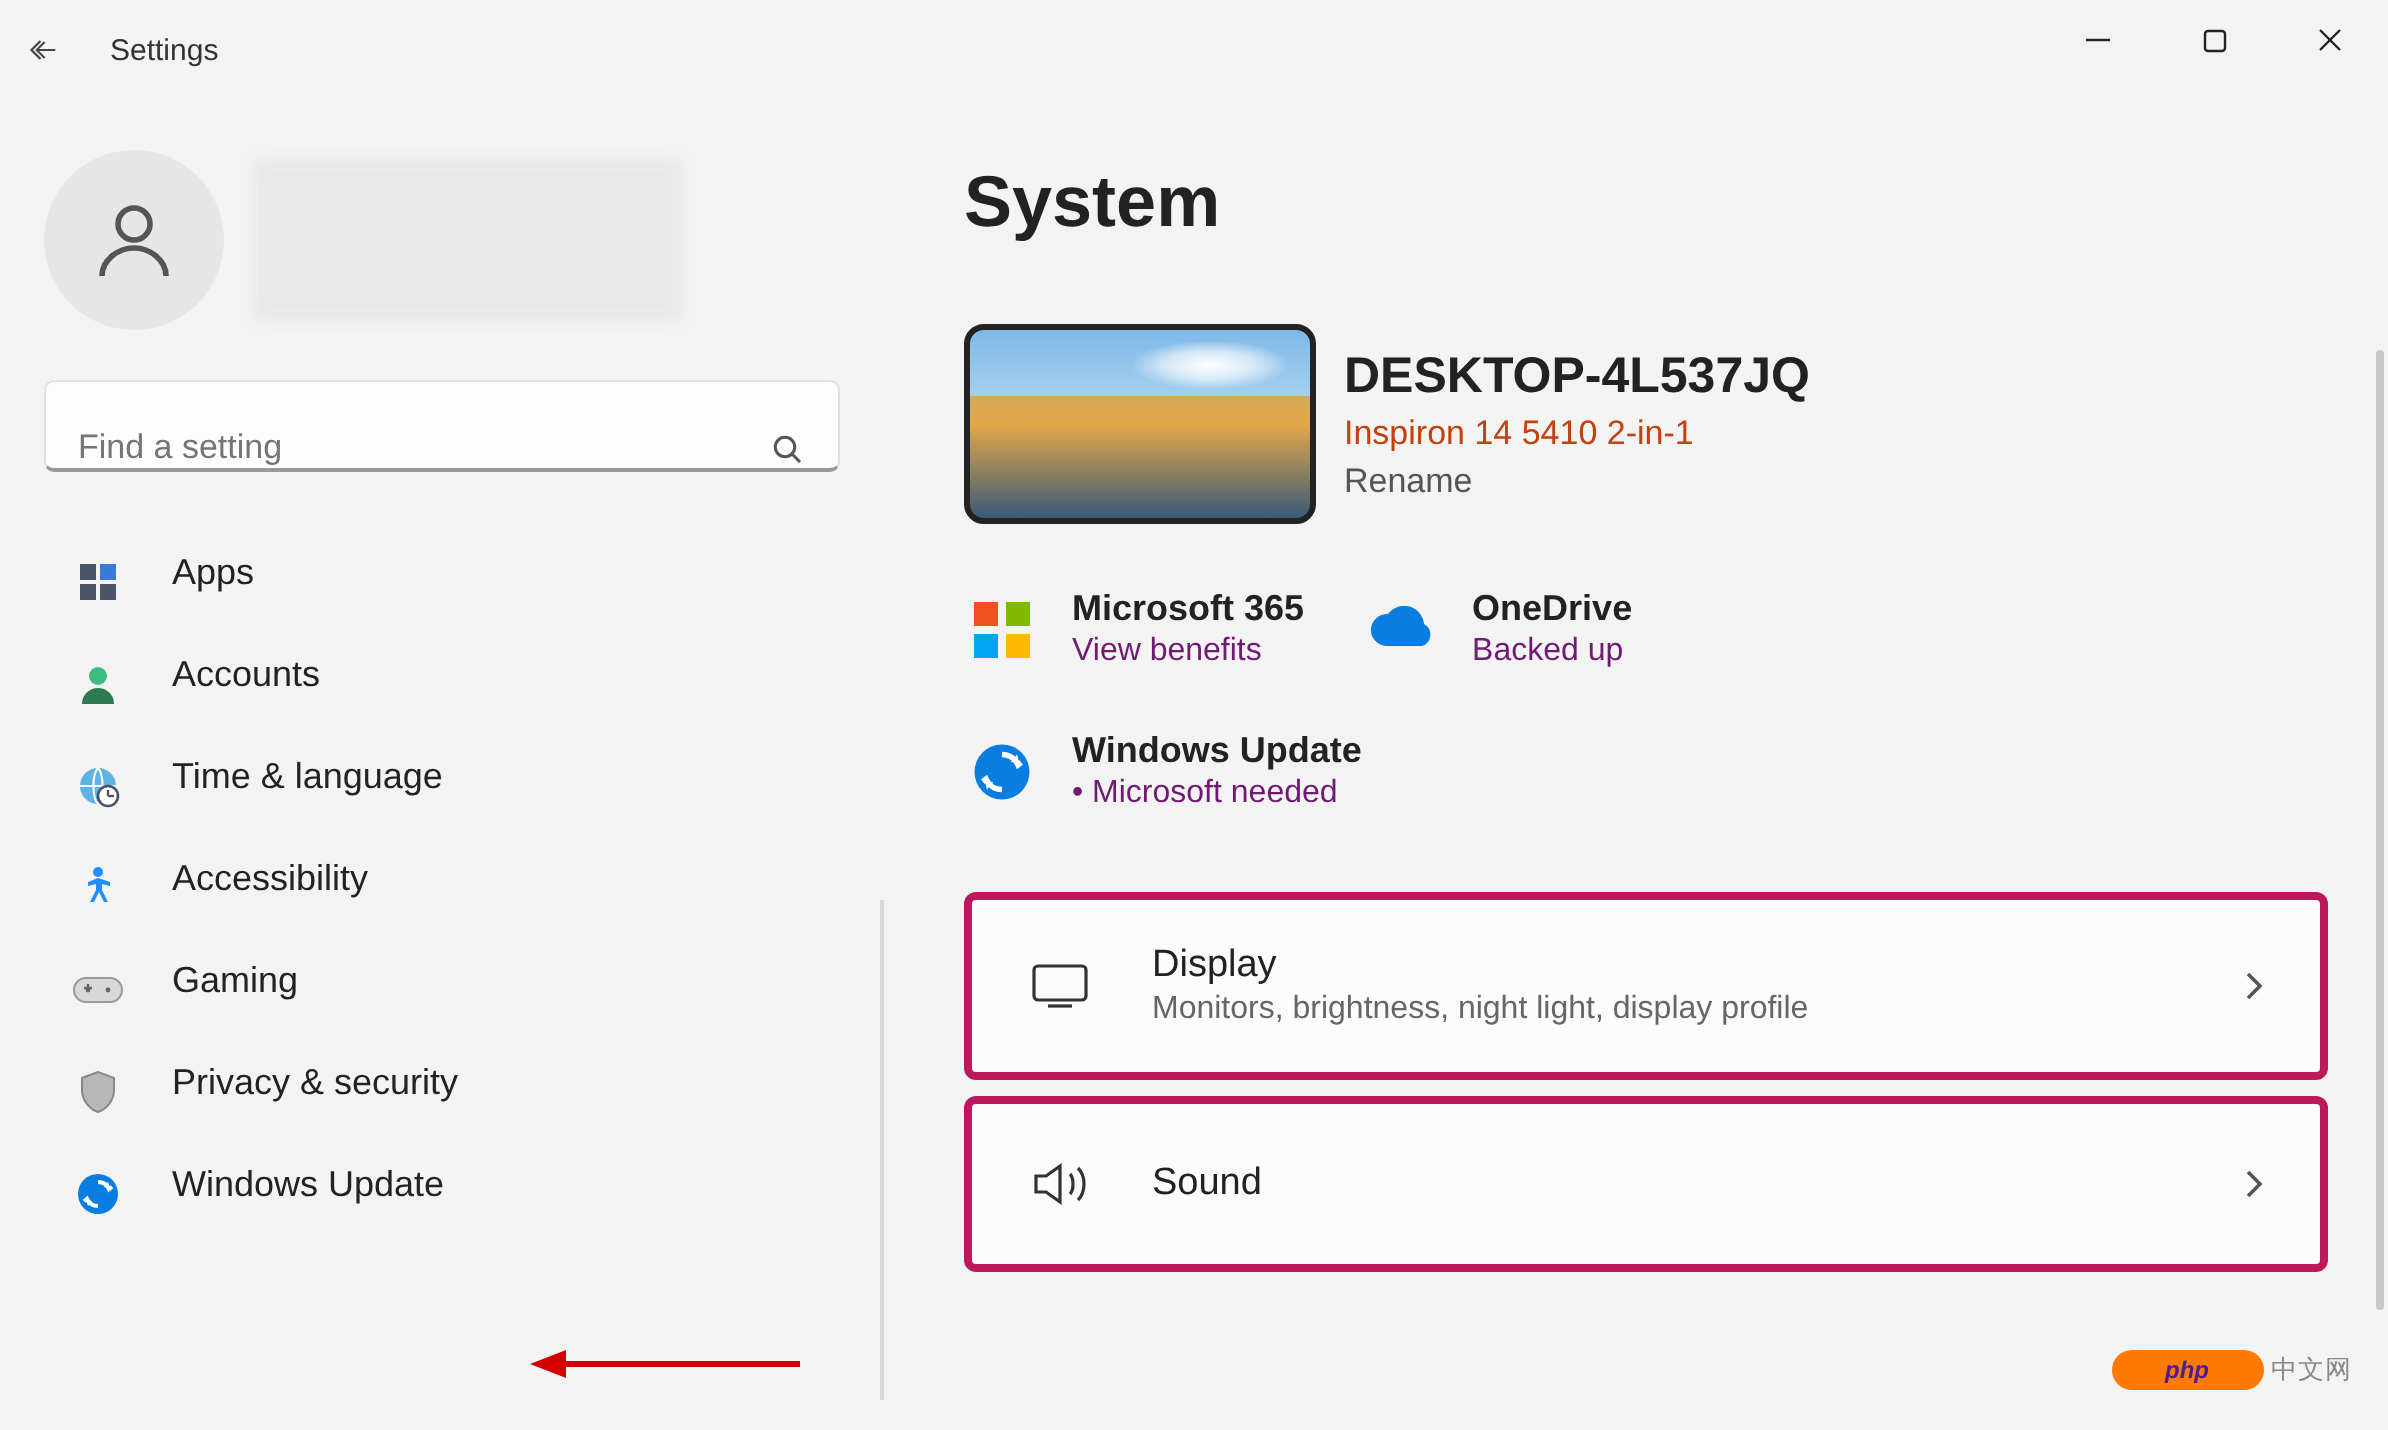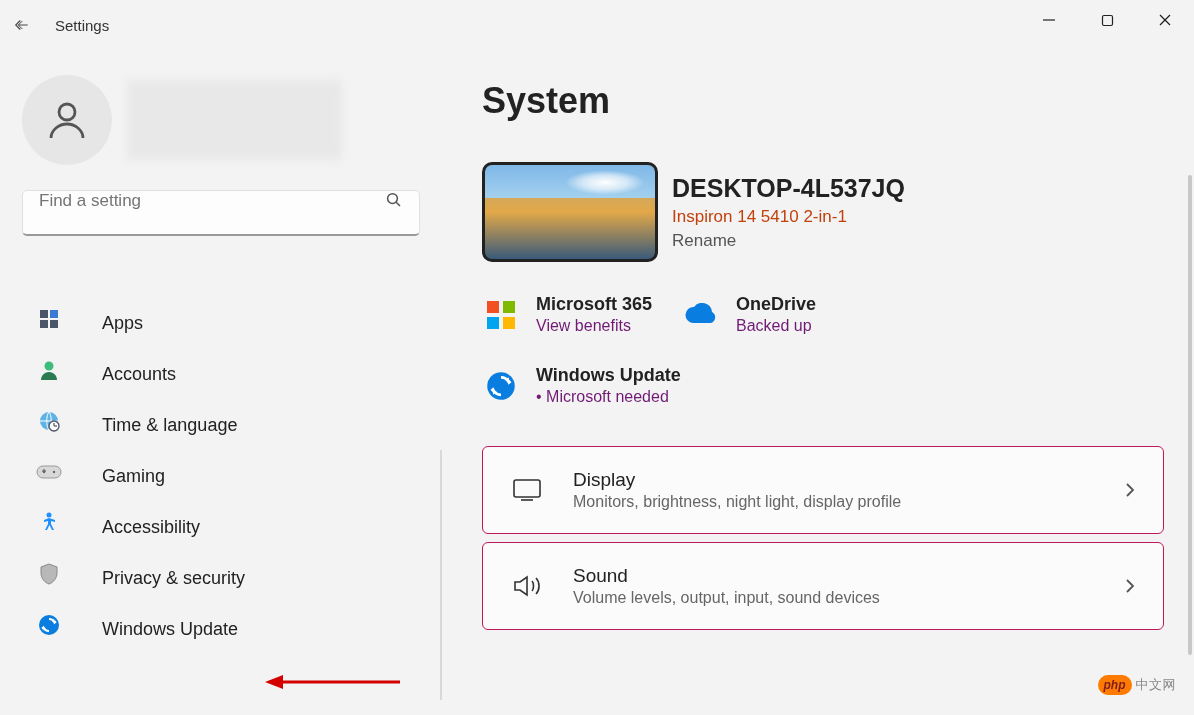--- a/index.html
+++ b/index.html
@@ -75,48 +75,47 @@
       filter: blur(4px);
     }
     .search-box {
       width: 398px;
       height: 46px;
       background: #fdfdfd;
       border: 1px solid #e0e0e0;
       border-bottom: 2px solid #999;
       border-radius: 5px;
       display: flex;
-      align-items: flex-start;
+      align-items: flex-end;
       padding: 0 16px;
-      margin-bottom: 56px;
+      margin-bottom: 40px;
     }
     .search-input {
       flex: 1;
       border: none;
       outline: none;
       background: transparent;
       font-size: 17px;
       color: #777;
     }
     .search-icon {
       width: 18px;
       height: 18px;
     }
     .nav-list {
       list-style: none;
     }
     .nav-item {
       display: flex;
-      align-items: flex-end;
+      align-items: flex-start;
       height: 42px;
       padding: 0 12px;
       margin: 9px 0;
       border-radius: 4px;
       cursor: pointer;
-      gap: 16px;
     }
     .nav-icon {
       width: 30px;
       height: 30px;
       display: flex;
       align-items: center;
       justify-content: center;
       margin-right: 22px;
     }
     .nav-label {
@@ -205,21 +204,21 @@
     .status-sub {
       font-size: 16px;
       color: #701a75;
       margin-top: 2px;
     }
     .status-sub.bullet::before {
       content: "• ";
     }
     .setting-card {
       background: #fbfbfb;
-      border: 1px solid #be185d;
+      border: 4px solid #be185d;
       border-radius: 6px;
       display: flex;
       align-items: center;
       padding: 22px 26px;
       margin-bottom: 8px;
       cursor: pointer;
     }
     .setting-icon {
       width: 36px;
       height: 36px;
@@ -270,25 +269,25 @@
       position: absolute;
       right: 18px;
       bottom: 20px;
       display: flex;
       align-items: center;
       gap: 4px;
       pointer-events: none;
     }
     .wm-badge {
       background: #ff7a00;
-      color: #7f1d1d;
+      color: #4c1d95;
       font-size: 12px;
       font-weight: 700;
       font-style: italic;
-      padding: 3px 6px;
+      padding: 3px 27px;
       border-radius: 14px;
     }
     .wm-text {
       font-size: 13px;
       color: #888;
       letter-spacing: 0.5px;
     }
   </style>
 </head>
 <body>
@@ -373,38 +372,38 @@
             <rect x="13" y="13" width="9" height="9" fill="#f3f3f3"></rect>
             <circle cx="17" cy="17" r="5" fill="#fff" stroke="#4a5568" stroke-width="1.3"></circle>
             <line x1="17" y1="17" x2="17" y2="14" stroke="#4a5568" stroke-width="1.2"></line>
             <line x1="17" y1="17" x2="20" y2="17" stroke="#4a5568" stroke-width="1.2"></line>
           </svg>
       </span>
       <span class="nav-label">Time &amp; language</span>
     </li>
     <li class="nav-item">
       <span class="nav-icon">
+        <svg width="24" height="24" viewBox="0 0 24 24" fill="#1e90ff">
+            <circle cx="12" cy="4" r="2.5"></circle>
+            <path d="M12 7l-5 2v2l4-1v3l-3 6h2l2.5-5 2.5 5h2l-3-6v-3l4 1V9z"></path>
+          </svg>
+      </span>
+      <span class="nav-label">Accessibility</span>
+    </li>
+    <li class="nav-item">
+      <span class="nav-icon">
         <svg width="26" height="20" viewBox="0 0 26 20">
             <rect x="1" y="4" width="24" height="12" rx="6" fill="#d8d8d8" stroke="#999"></rect>
             <circle cx="8" cy="10" r="1.2" fill="#666"></circle>
             <circle cx="18" cy="10" r="1.2" fill="#666"></circle>
             <line x1="6" y1="9" x2="10" y2="9" stroke="#666" stroke-width="1.2"></line>
             <line x1="8" y1="7" x2="8" y2="11" stroke="#666" stroke-width="1.2"></line>
           </svg>
       </span>
       <span class="nav-label">Gaming</span>
-    </li>
-    <li class="nav-item">
-      <span class="nav-icon">
-        <svg width="24" height="24" viewBox="0 0 24 24" fill="#1e90ff">
-            <circle cx="12" cy="4" r="2.5"></circle>
-            <path d="M12 7l-5 2v2l4-1v3l-3 6h2l2.5-5 2.5 5h2l-3-6v-3l4 1V9z"></path>
-          </svg>
-      </span>
-      <span class="nav-label">Accessibility</span>
     </li>
     <li class="nav-item">
       <span class="nav-icon">
         <svg width="22" height="24" viewBox="0 0 22 24">
             <path d="M11 2L3 5v6c0 5 3.5 9.5 8 11 4.5-1.5 8-6 8-11V5z" fill="#b8b8b8" stroke="#888"></path>
           </svg>
       </span>
       <span class="nav-label">Privacy &amp; security</span>
     </li>
     <li class="nav-item">
@@ -495,21 +494,20 @@
 
   <div class="setting-card">
     <div class="setting-icon">
       <svg width="30" height="26" viewBox="0 0 30 26" fill="none" stroke="#333" stroke-width="1.6">
           <path d="M3 9v8h5l7 5V4l-7 5z"></path>
           <path d="M20 8c2 2 2 8 0 10M24 5c4 4 4 12 0 16"></path>
         </svg>
     </div>
     <div class="setting-text">
       <div class="setting-title">Sound</div>
-      <div class="setting-desc">Volume levels, output, input, sound devices</div>
     </div>
     <svg class="chevron" width="14" height="20" viewBox="0 0 14 20" fill="none" stroke="#555" stroke-width="1.8">
         <path d="M4 4l6 6-6 6"></path>
       </svg>
   </div>
 </div>
 
 <div class="scrollbar"></div>
 
 <svg class="arrow-annotation" width="135" height="20" viewBox="0 0 135 20">

